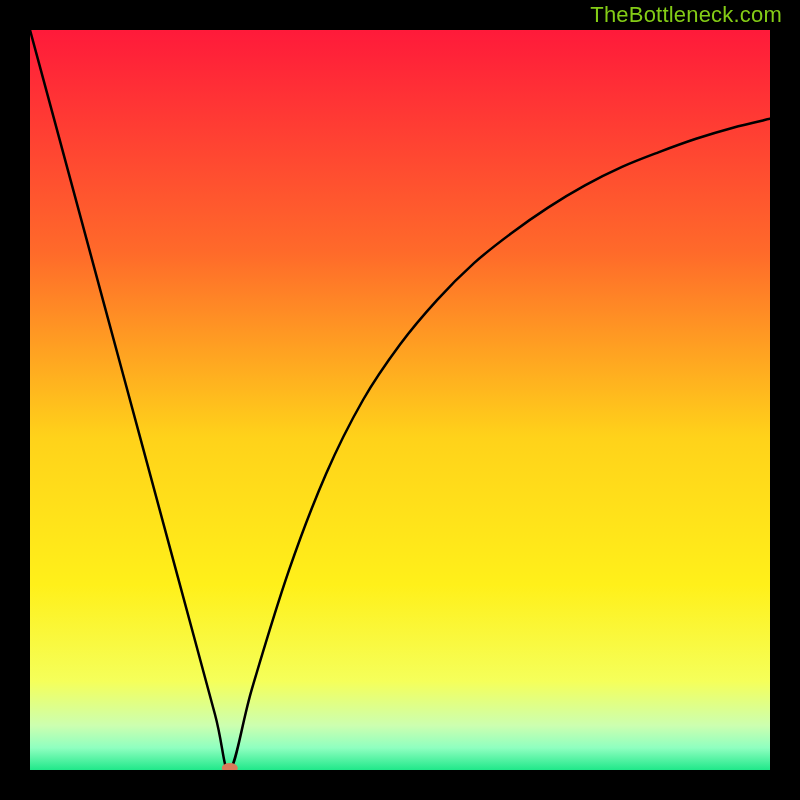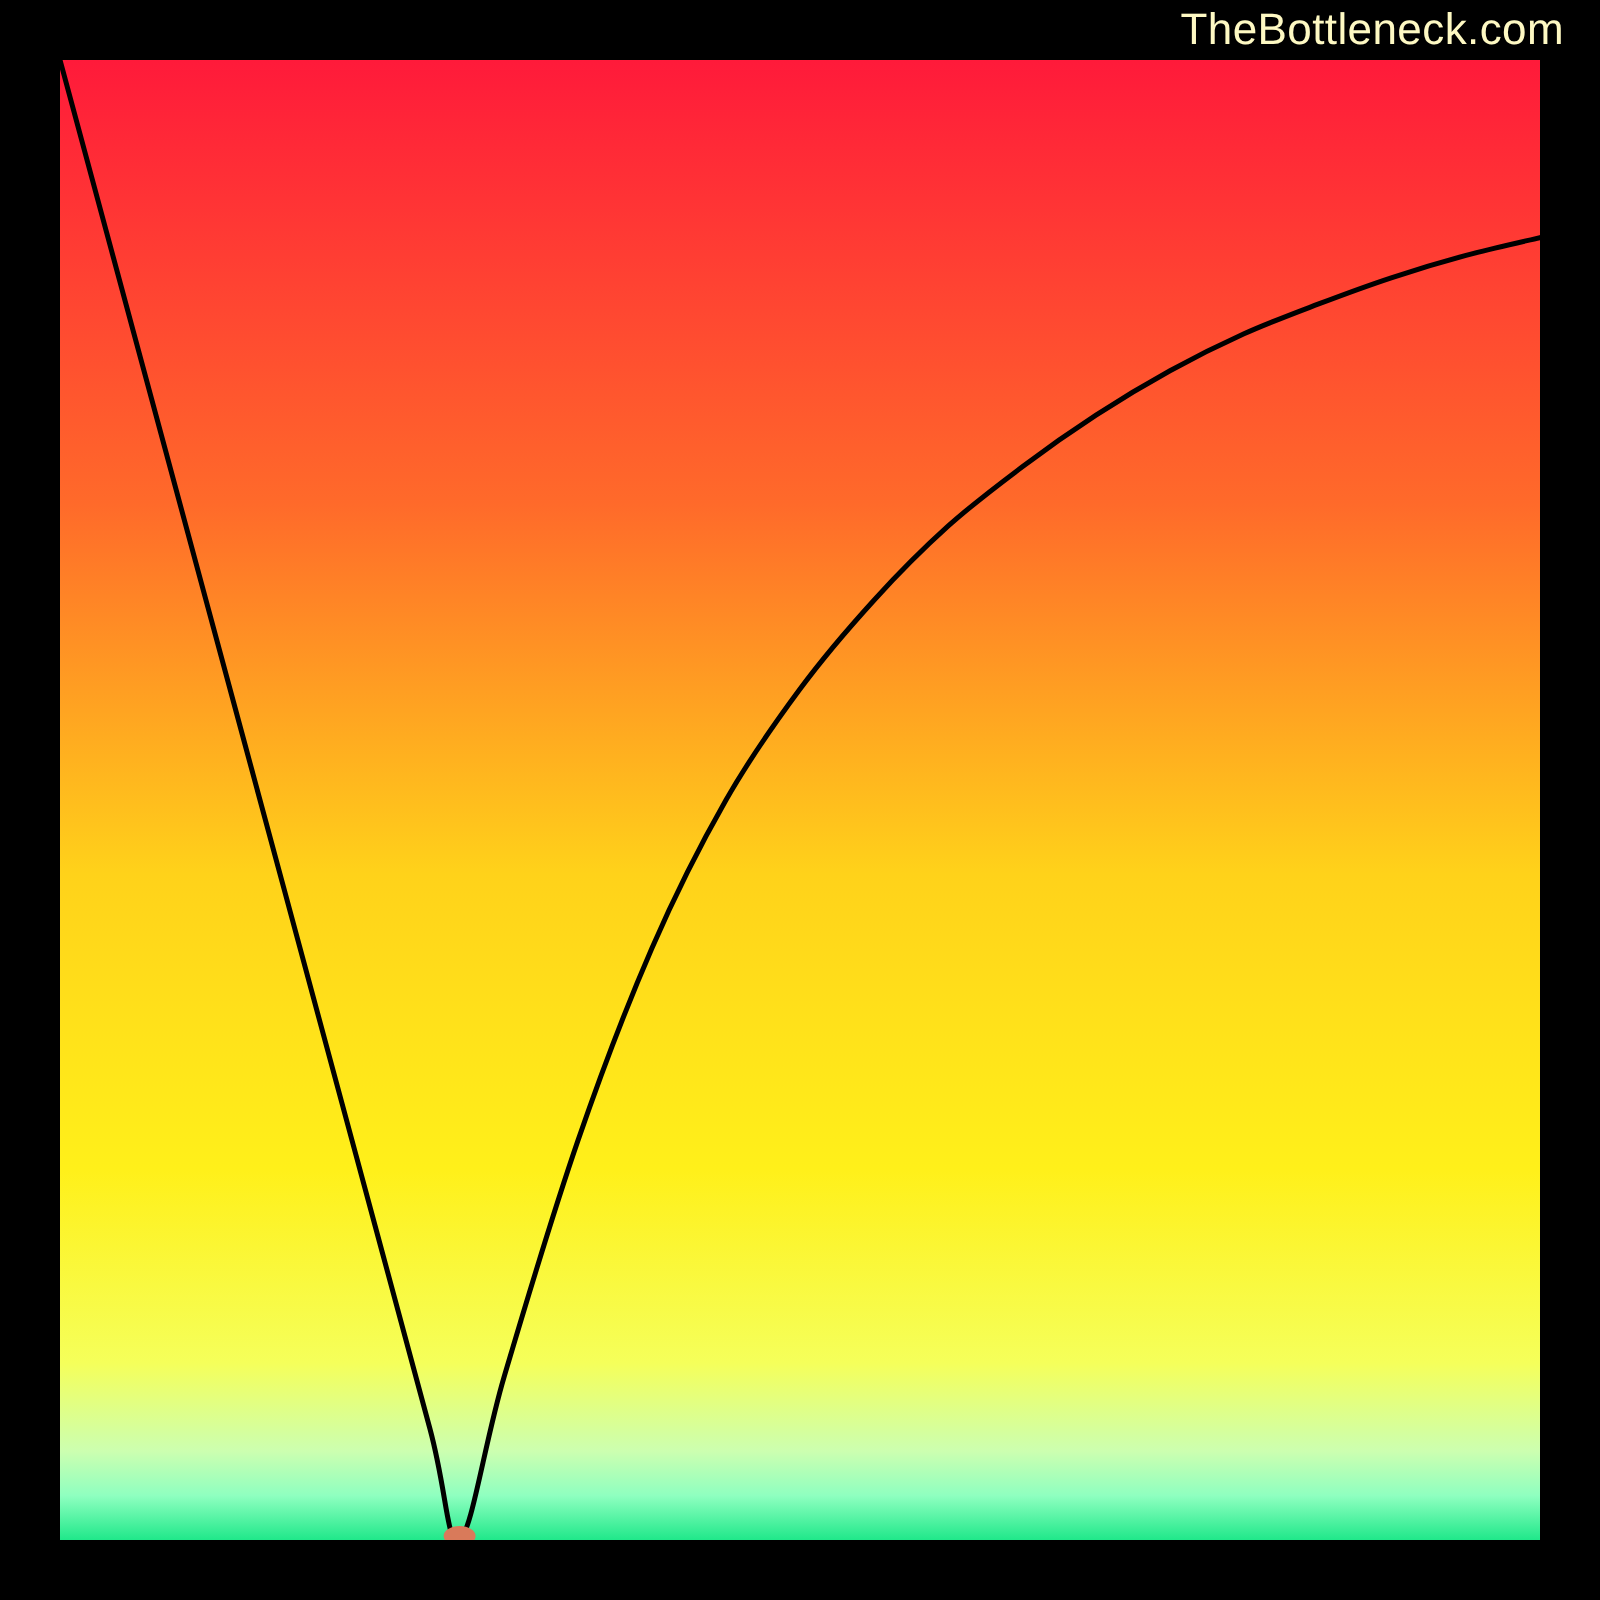--- a/index.html
+++ b/index.html
@@ -14,21 +14,21 @@
   .outer {
     position: relative;
     width: 800px;
     height: 800px;
     background: #000000;
   }
   .watermark {
     position: absolute;
     top: 2px;
     right: 18px;
-    color: #fef9c3;
+    color: #84cc16;
     font-size: 22px;
     font-weight: 500;
     letter-spacing: 0.2px;
     z-index: 10;
   }
   .plot-wrap {
     position: absolute;
     left: 30px;
     top: 30px;
     width: 740px;

